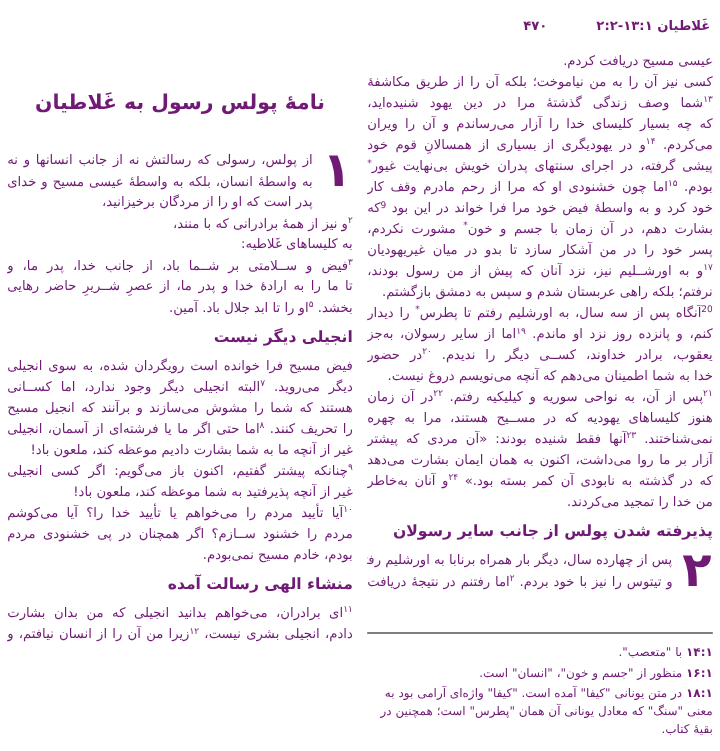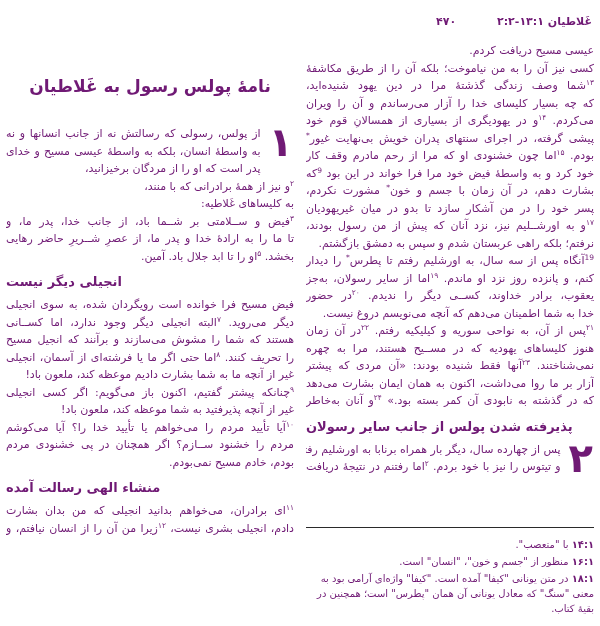--- a/index.html
+++ b/index.html
@@ -18,21 +18,21 @@
   
   .rc-body{margin-top:13px;}
   .lc-body{margin-top:29px;}
   .tline{
     font-size:11px;line-height:17.5px;height:17.5px;
     text-align:justify;text-align-last:justify;
     white-space:nowrap;overflow:hidden;
   }
   .tend{text-align-last:right;}
   sup{font-size:7.5px;line-height:0;vertical-align:4px;}
-  .sect-heading{font-size:13px;font-weight:bold;text-align:left;margin:9px 0 7px;clear:both;}
+  .sect-heading{font-size:13px;font-weight:bold;text-align:right;margin:9px 0 7px;clear:both;}
   .chapter{overflow:visible;}
   .chapnum{
     float:right;font-weight:bold;font-size:40px;line-height:33px;height:35px;
     margin:1px 1px 0 8px;
   }
   .book-title{font-size:17px;font-weight:bold;text-align:center;margin:76px 0 0;}
   
   .footnotes{position:absolute;top:527px;right:0;left:0;font-size:10px;line-height:15px;}
   .fn-rule{border-top:1px solid #2a2a2a;margin-bottom:9px;}
   .fn-item{text-align:right;margin-bottom:2px;}
@@ -54,29 +54,30 @@
         <div class="tline"><sup>۱۳</sup>شما وصف زندگی گذشتهٔ مرا در دین یهود شنیده‌اید،</div>
         <div class="tline">که چه بسیار کلیسای خدا را آزار می‌رساندم و آن را ویران</div>
         <div class="tline">می‌کردم. <sup>۱۴</sup>و در یهودیگری از بسیاری از همسالانِ قوم خود</div>
         <div class="tline">پیشی گرفته، در اجرای سنتهای پدران خویش بی‌نهایت غیور<sup>*</sup></div>
         <div class="tline">بودم. <sup>۱۵</sup>اما چون خشنودی او که مرا از رحم مادرم وقف کار</div>
         <div class="tline">خود کرد و به واسطهٔ فیض خود مرا فرا خواند در این بود <sup>9</sup>که</div>
         <div class="tline">بشارت دهم، در آن زمان با جسم و خون<sup>*</sup> مشورت نکردم،</div>
         <div class="tline">پسر خود را در من آشکار سازد تا بدو در میان غیریهودیان</div>
         <div class="tline"><sup>۱۷</sup>و به اورشــلیم نیز، نزد آنان که پیش از من رسول بودند،</div>
         <div class="tline tend">نرفتم؛ بلکه راهی عربستان شدم و سپس به دمشق بازگشتم.</div>
-        <div class="tline"><sup>19</sup>آنگاه پس از سه سال، به اورشلیم رفتم تا پطرس<sup>*</sup> را دیدار</div>
+        <div class="tline"><sup>20</sup>آنگاه پس از سه سال، به اورشلیم رفتم تا پطرس<sup>*</sup> را دیدار</div>
         <div class="tline">کنم، و پانزده روز نزد او ماندم. <sup>۱۹</sup>اما از سایر رسولان، به‌جز</div>
         <div class="tline">یعقوب، برادر خداوند، کســی دیگر را ندیدم. <sup>۲۰</sup>در حضور</div>
         <div class="tline tend">خدا به شما اطمینان می‌دهم که آنچه می‌نویسم دروغ نیست.</div>
         <div class="tline"><sup>۲۱</sup>پس از آن، به نواحی سوریه و کیلیکیه رفتم. <sup>۲۲</sup>در آن زمان</div>
         <div class="tline">هنوز کلیساهای یهودیه که در مســیح هستند، مرا به چهره</div>
         <div class="tline">نمی‌شناختند. <sup>۲۳</sup>آنها فقط شنیده بودند: «آن مردی که پیشتر</div>
         <div class="tline">آزار بر ما روا می‌داشت، اکنون به همان ایمان بشارت می‌دهد</div>
         <div class="tline">که در گذشته به نابودی آن کمر بسته بود.» <sup>۲۴</sup>و آنان به‌خاطر</div>
+        <div class="tline tend">من خدا را تمجید می‌کردند.</div>
         <div class="sect-heading">پذیرفته شدن پولس از جانب سایر رسولان</div>
         <div class="chapter">
           <div class="chapnum">۲</div>
           <div class="tline">پس از چهارده سال، دیگر بار همراه برنابا به اورشلیم رفتم</div>
           <div class="tline">و تیتوس را نیز با خود بردم. <sup>۲</sup>اما رفتنم در نتیجهٔ دریافت</div>
         </div>
       </div>
     <div class="footnotes">
       <div class="fn-rule"></div>
       <div>

